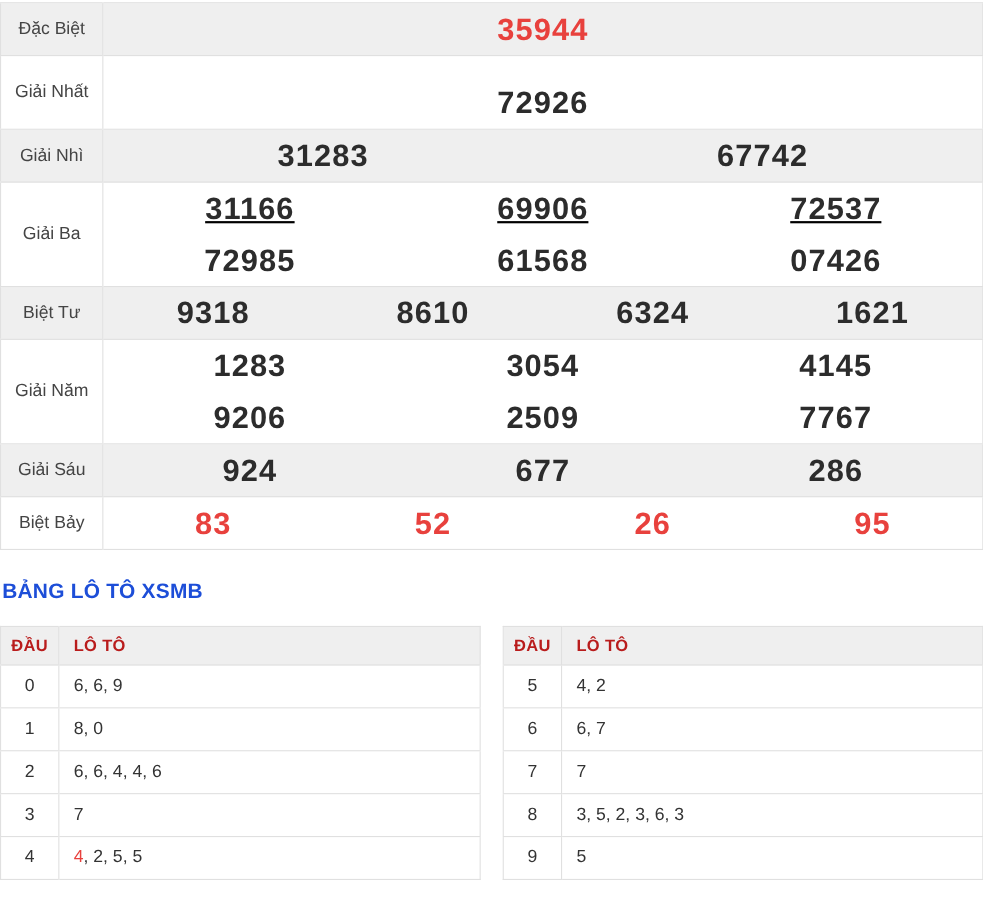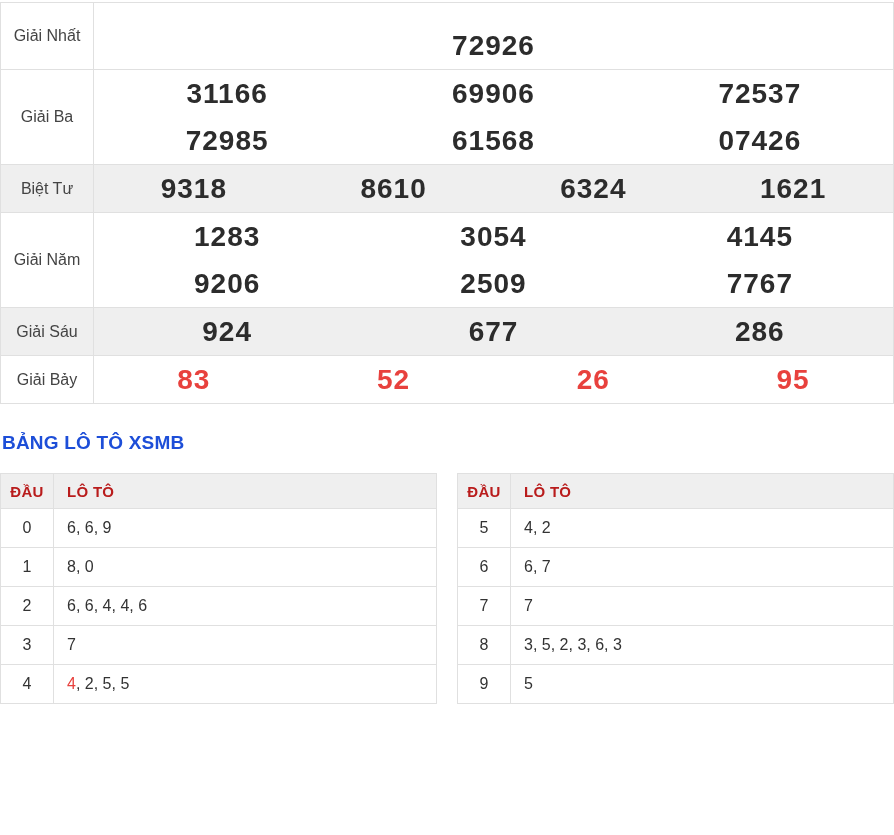--- a/index.html
+++ b/index.html
@@ -68,32 +68,49 @@
   .loto-table td.lt{padding-left:13px;text-align:left;}
   .loto-table td .red{color:var(--red);}
 </style>
 </head>
 <body>
 
 <div class="main">
 
   <table class="prize-table">
     <tbody id="prize-body">
+        <tr class="alt">
+          <td class="label">Đặc Biệt</td>
+          <td class="values special red">
+            <div class="line" style="grid-template-columns: repeat(1, 1fr);">
+              <span>35944</span>
+            </div>
+          </td>
+        </tr>
         <tr>
           <td class="label">Giải Nhất</td>
           <td class="values">
             <div class="line" style="grid-template-columns: repeat(1, 1fr); margin-top: 19px;">
               <span>72926</span>
             </div>
           </td>
         </tr>
+        <tr class="alt">
+          <td class="label">Giải Nhì</td>
+          <td class="values">
+            <div class="line" style="grid-template-columns: repeat(2, 1fr);">
+              <span>31283</span>
+              <span>67742</span>
+            </div>
+          </td>
+        </tr>
         <tr>
           <td class="label">Giải Ba</td>
           <td class="values">
-            <div class="line" style="grid-template-columns: repeat(3, 1fr);">
+            <div class="line" style="grid-template-columns: repeat(3, 1fr); text-decoration: underline;">
               <span>31166</span>
               <span>69906</span>
               <span>72537</span>
             </div>
             <div class="line" style="grid-template-columns: repeat(3, 1fr);">
               <span>72985</span>
               <span>61568</span>
               <span>07426</span>
             </div>
           </td>
@@ -128,21 +145,21 @@
           <td class="label">Giải Sáu</td>
           <td class="values">
             <div class="line" style="grid-template-columns: repeat(3, 1fr);">
               <span>924</span>
               <span>677</span>
               <span>286</span>
             </div>
           </td>
         </tr>
         <tr>
-          <td class="label">Giải Bảy</td>
+          <td class="label">Biệt Bảy</td>
           <td class="values red">
             <div class="line" style="grid-template-columns: repeat(4, 1fr);">
               <span>83</span>
               <span>52</span>
               <span>26</span>
               <span>95</span>
             </div>
           </td>
         </tr>
       </tbody>

